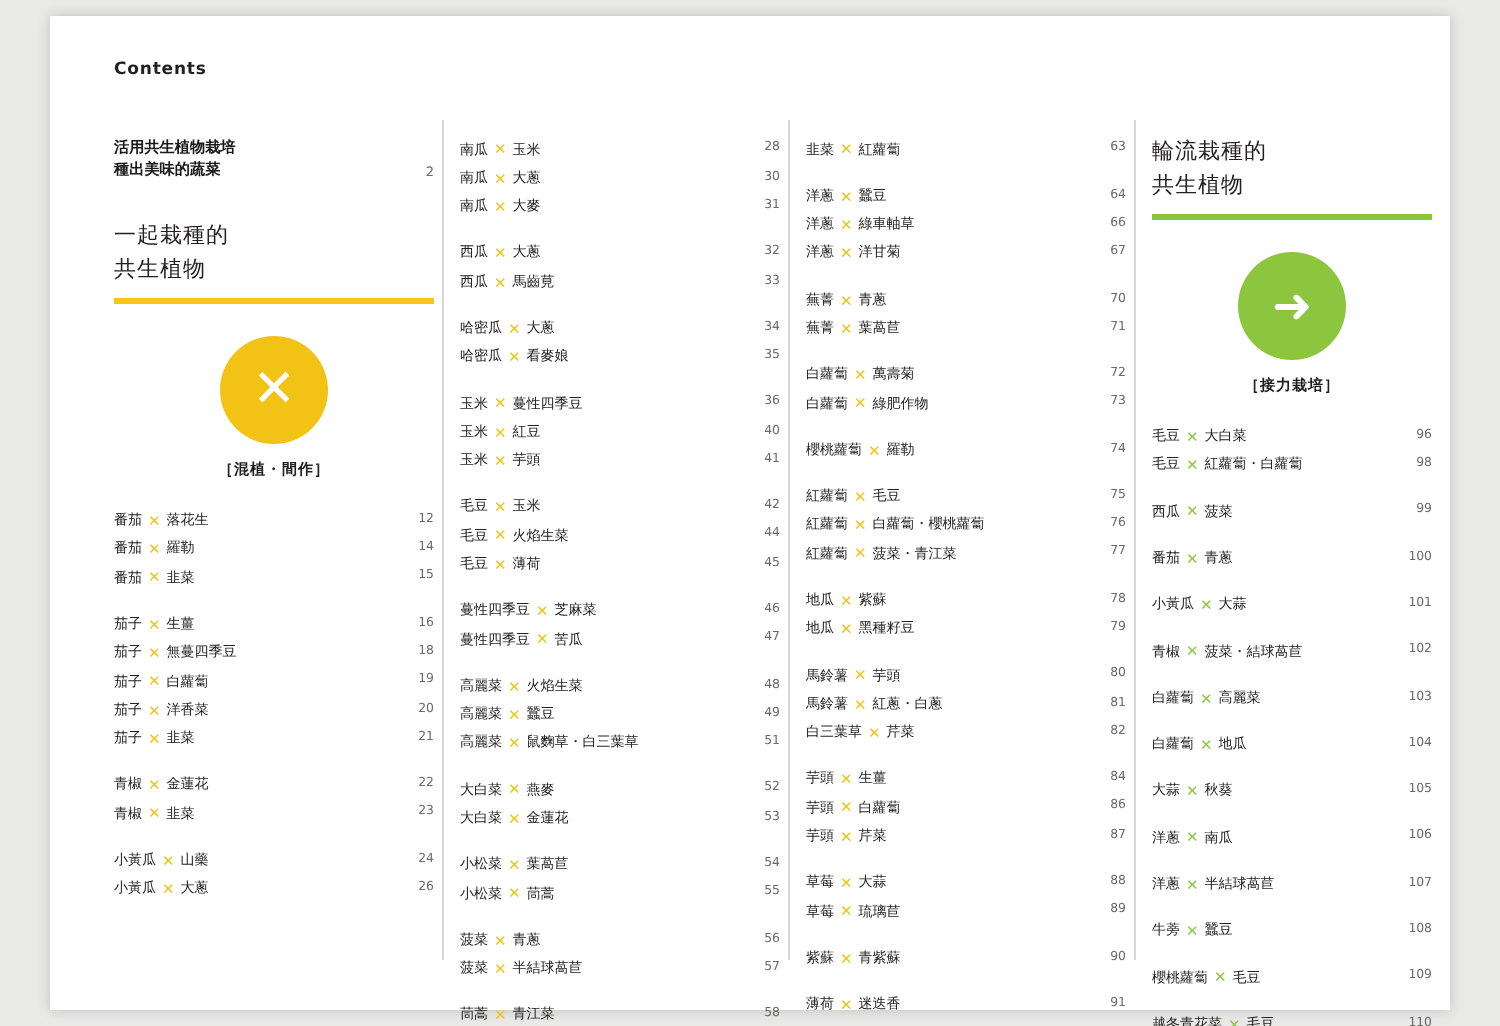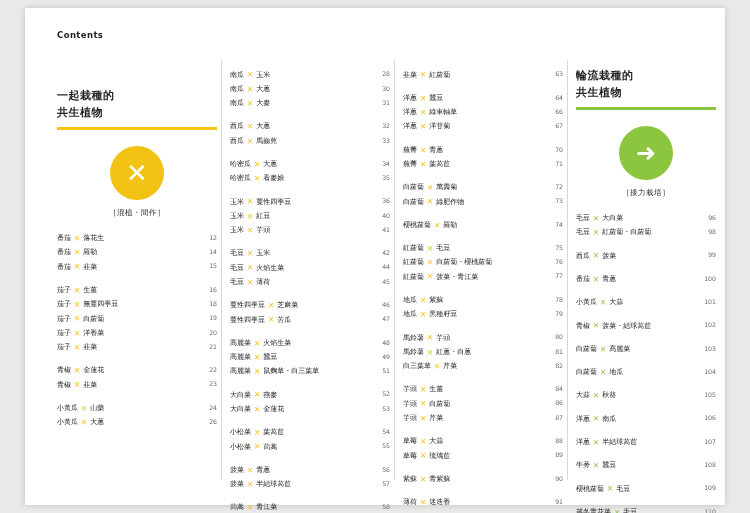--- a/index.html
+++ b/index.html
@@ -31,36 +31,36 @@
   .intro-item .t{
     font-size:7.6px;color:#1a1a1a;line-height:1.45;font-weight:bold;
   }
   .intro-item .pg{
     position:absolute;right:0;bottom:0;font-size:6.5px;color:#6a6a6a;font-weight:normal;
   }
 
   
   .sec{margin-top:20px;}
   .sec-title{
-    font-size:11px;font-weight:bold;color:#231f20;line-height:1.5;
+    font-size:11px;font-weight:normal;color:#231f20;line-height:1.5;
     letter-spacing:.5px;
   }
   .sec-rule{height:2.5px;background:#f5c518;margin-top:6px;width:100%;}
   .sec-rule.green{background:#8cc63e;}
 
   .badge-wrap{display:flex;flex-direction:column;align-items:center;margin-top:16px;}
   .badge{
     width:54px;height:54px;border-radius:50%;
     display:flex;align-items:center;justify-content:center;
     font-size:26px;color:#ffffff;font-weight:bold;
   }
   .badge.yellow{background:#f2c314;}
   .badge.green{background:#8cc63e;}
   .badge-label{
-    margin-top:8px;font-size:7.5px;color:#231f20;font-weight:normal;letter-spacing:.5px;
+    margin-top:8px;font-size:7.5px;color:#231f20;font-weight:bold;letter-spacing:.5px;
   }
 
   
   .list{margin-top:14px;}
   .row{
     position:relative;font-size:7px;color:#222;line-height:1.0;
     padding:3.4px 0;display:flex;align-items:center;
   }
   .row .a{white-space:nowrap;}
   .row .x{
@@ -80,20 +80,24 @@
 <div class="page">
 
   <div class="contents-label">Contents</div>
 
   <div class="vline" style="left:196px;"></div>
   <div class="vline" style="left:369px;"></div>
   <div class="vline" style="left:542px;"></div>
 
   <div class="col col1">
     <div id="intro-list">
+        <div class="intro-item">
+          <div class="t">活用共生植物栽培<br>種出美味的蔬菜</div>
+          <span class="pg">2</span>
+        </div>
       </div>
 
     <div class="sec">
       <div class="sec-title" id="sec1-title">一起栽種的<br>共生植物</div>
       <div class="sec-rule"></div>
     </div>
 
     <div class="badge-wrap">
       <div class="badge yellow" id="sec1-badge">✕</div>
       <div class="badge-label" id="sec1-badge-label">［混植・間作］</div>

